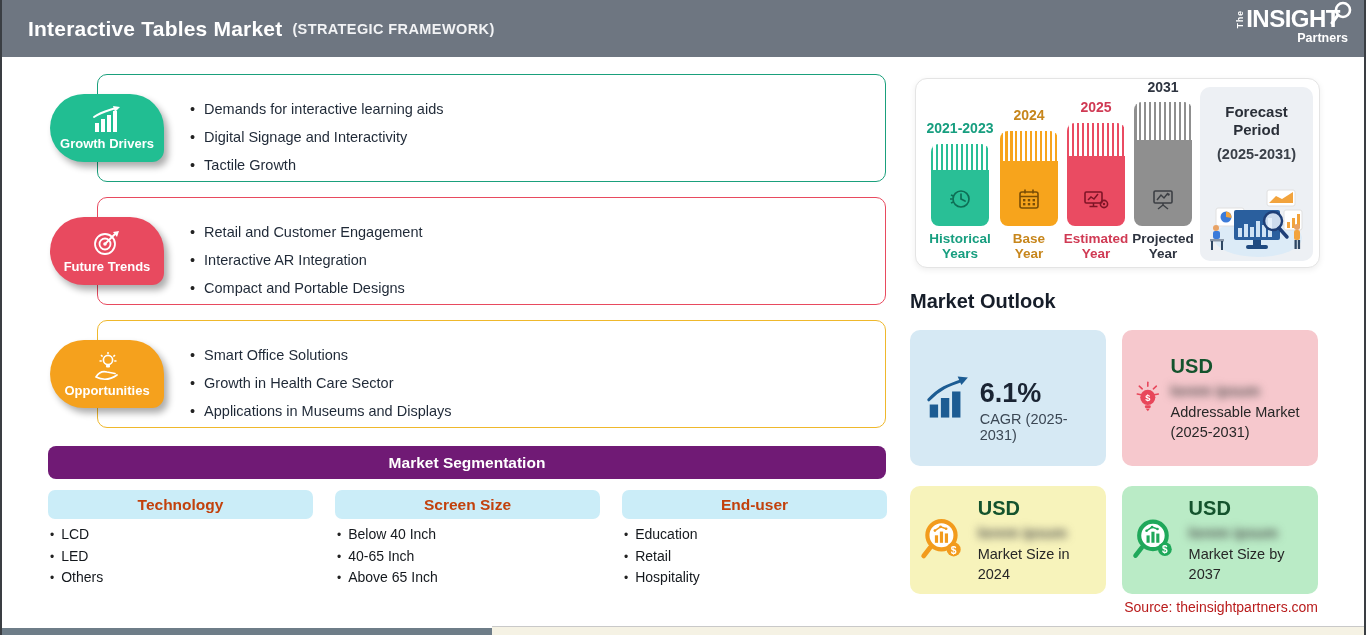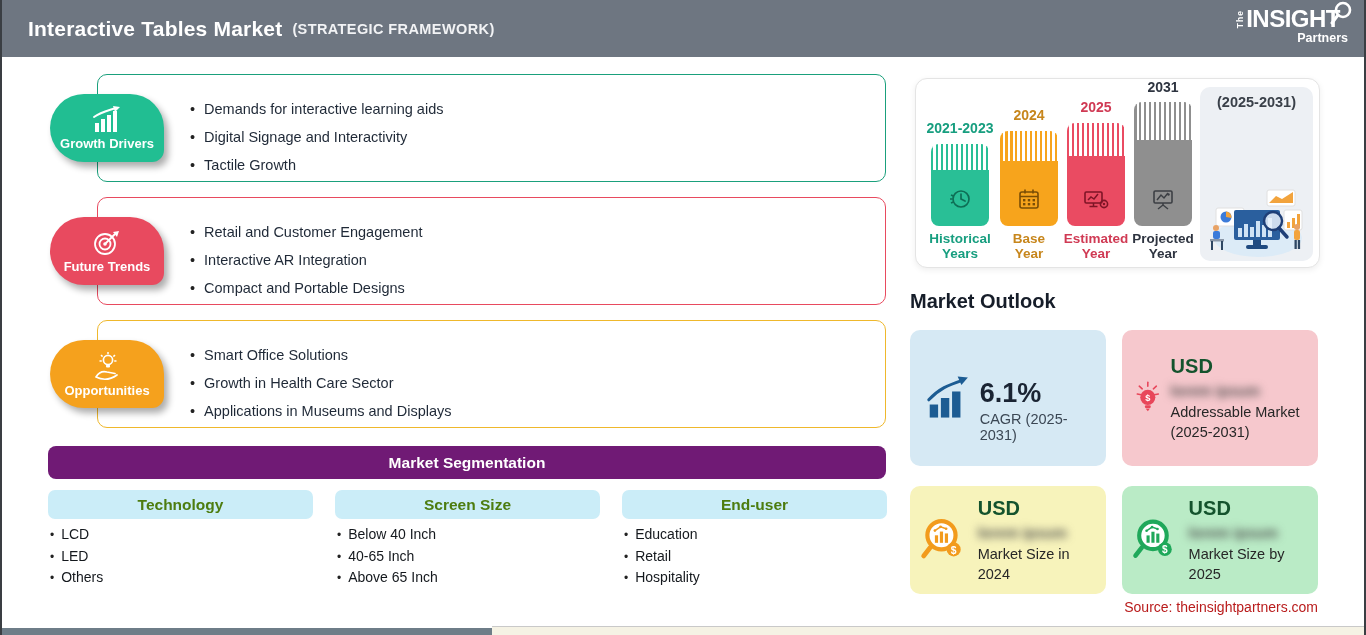--- a/index.html
+++ b/index.html
@@ -37,21 +37,21 @@
          z-index:5;box-shadow:4px 5px 7px rgba(0,0,0,.33);}
   .badge.g{top:94px;background:#21be92;}
   .badge.r{top:217px;background:#e84a5f;}
   .badge.o{top:340px;background:#f5a11d;}
   .badge-label{color:#fff;font-size:13px;font-weight:bold;white-space:nowrap;}
 
   
   .segbar{position:absolute;left:48px;top:446px;width:838px;height:33px;background:#701a75;border-radius:8px;
           display:flex;align-items:center;justify-content:center;color:#fff;font-weight:bold;font-size:15.5px;}
   .colhead{position:absolute;top:490px;width:265px;height:29px;background:#cbedf8;border-radius:7px;
-           display:flex;align-items:center;justify-content:center;font-weight:bold;font-size:15.5px;color:#4d7c0f;}
+           display:flex;align-items:center;justify-content:center;font-weight:bold;font-size:15.5px;color:#c2410c;}
   .colhead.c1{left:48px;} .colhead.c2{left:335px;} .colhead.c3{left:622px;}
   .collist{position:absolute;top:524px;width:265px;list-style:none;margin:0;padding:0;}
   .collist.c1{left:50px;} .collist.c2{left:337px;} .collist.c3{left:624px;}
   .collist li{font-size:14px;color:#14181d;line-height:20.5px;}
   .collist li::before{content:"•";margin-right:7px;color:#222;font-size:12px;}
 
   
   .tpanel{position:absolute;left:915px;top:78px;width:405px;height:190px;background:#fff;border:1px solid #e4e4e4;
           border-radius:12px;box-shadow:0 2px 6px rgba(0,0,0,.07);box-sizing:border-box;}
   .tbar{position:absolute;width:58px;border-radius:8px;overflow:hidden;display:flex;flex-direction:column;}
@@ -277,20 +277,24 @@
     <div class="tlabel l3">
       <div>Estimated</div>
         <div>Year</div>
     </div>
     <div class="tlabel l4">
       <div>Projected</div>
         <div>Year</div>
     </div>
 
     <div class="fpanel">
+      <div class="fp-title">
+        <div>Forecast</div>
+        <div>Period</div>
+      </div>
       <div class="fp-range">(2025-2031)</div>
       <svg class="fp-illu" width="105" height="78" viewBox="0 0 105 78">
         <ellipse cx="54" cy="58" rx="44" ry="19" fill="#dcebf7"></ellipse>
         <rect x="63" y="10" width="28" height="16" rx="2" fill="#ffffff" stroke="#e0e0e0"></rect>
         <path d="M65 23 L72 16 L78 19 L89 12 L89 23 Z" fill="#f2a33c"></path>
         <rect x="80" y="30" width="18" height="20" rx="2" fill="#ffffff" stroke="#e0e0e0"></rect>
         <rect x="83" y="42" width="3" height="6" fill="#f2a33c"></rect>
           <rect x="88" y="38" width="3" height="10" fill="#f2a33c"></rect>
           <rect x="93" y="34" width="3" height="14" fill="#f2a33c"></rect>
         <rect x="12" y="28" width="28" height="18" rx="2" fill="#ffffff" stroke="#e0e0e0"></rect>
@@ -396,21 +400,21 @@
       <circle cx="18" cy="17" r="1.4" fill="#1fa85a"></circle>
         <circle cx="24" cy="13" r="1.4" fill="#1fa85a"></circle>
         <circle cx="30" cy="15" r="1.4" fill="#1fa85a"></circle>
       <line x1="13" y1="35" x2="6" y2="44" stroke="#1fa85a" stroke-width="5" stroke-linecap="round"></line>
       <circle cx="38" cy="37" r="7.5" fill="#1fa85a"></circle>
       <text x="38" y="41.5" text-anchor="middle" font-size="11" font-weight="bold" fill="#ffffff" font-family="Liberation Sans, sans-serif">$</text>
     </svg>
     <div class="card-text">
       <div class="card-usd">USD</div>
       <span class="blur-val">lorem ipsum</span>
-      <div class="card-label">Market Size by 2025</div>
+      <div class="card-label">Market Size by 2037</div>
     </div>
   </div>
 
   <div class="source">Source: theinsightpartners.com</div>
 
   <div class="edge left"></div>
   <div class="edge right"></div>
   <div class="strip-left"></div>
   <div class="strip-right"></div>
 

